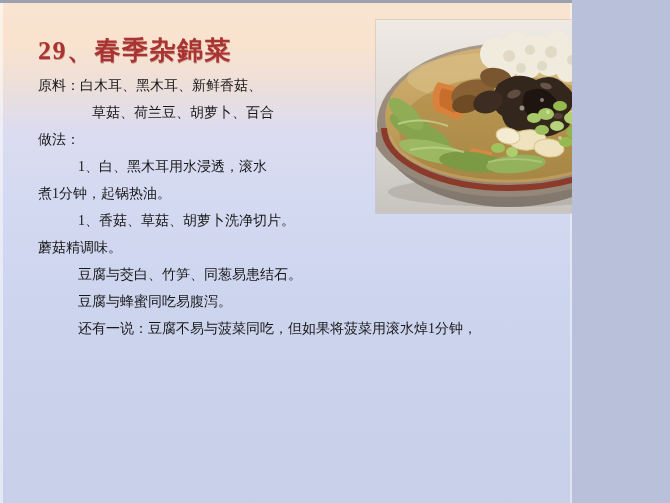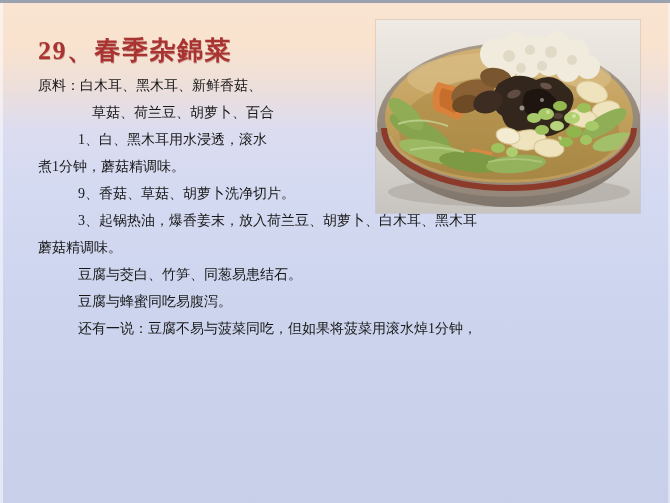--- a/index.html
+++ b/index.html
@@ -1,17 +1,17 @@
 <!DOCTYPE html>
 <html><head>
 <meta charset="utf-8">
 <style>
   html,body{margin:0;padding:0;background:#b9c0da;}
   .slide{
-    position:relative;width:670px;height:503px;overflow:hidden;
+    position:relative;width:572px;height:503px;overflow:hidden;
     font-family:"Liberation Serif","DejaVu Serif",serif;
     background:linear-gradient(180deg,
       #f9e4d1 0%, #f9e3cf 9%, #eddfda 17%, #dcdcf0 26%,
       #d4daf1 38%, #cdd4ee 60%, #c8cfe9 100%);
   }
   .top-bar{position:absolute;top:0;left:0;right:0;height:3px;background:#9aa2b0;}
   .edge{position:absolute;top:3px;bottom:0;background:rgba(255,255,255,.5);}
   .edge-left{left:0;width:3px;}
   .edge-right{right:0;width:2px;background:rgba(255,255,255,.4);}
   .title{
@@ -160,22 +160,22 @@
         <path d="M2 112 A 131 66 0 0 0 262 112" stroke="#95887a" stroke-width="14" fill="none"></path>
         <path d="M8 108 A 125 60 0 0 0 258 108" stroke="#8c3a2a" stroke-width="6" fill="none"></path>
         <path d="M14 116 A 119 52 0 0 0 250 116" stroke="#caa86a" stroke-width="3" fill="none" opacity="0.6"></path>
       </g>
     </svg>
   </div>
 
   <div class="body-text">
     <div class="line">原料：白木耳、黑木耳、新鲜香菇、</div>
     <div class="line ind-hang">草菇、荷兰豆、胡萝卜、百合</div>
+    <div class="line">做法：</div>
     <div class="line ind-para">1、白、黑木耳用水浸透，滚水</div>
-    <div class="line">煮1分钟，蘑菇精调味。</div>
-    <div class="line ind-para">9、香菇、草菇、胡萝卜洗净切片。</div>
-    <div class="line ind-para">3、起锅热油，爆香姜末，放入荷兰豆、胡萝卜、白木耳、黑木耳</div>
+    <div class="line">煮1分钟，起锅热油。</div>
+    <div class="line ind-para">1、香菇、草菇、胡萝卜洗净切片。</div>
     <div class="line">蘑菇精调味。</div>
     <div class="line ind-para">豆腐与茭白、竹笋、同葱易患结石。</div>
     <div class="line ind-para">豆腐与蜂蜜同吃易腹泻。</div>
     <div class="line ind-para">还有一说：豆腐不易与菠菜同吃，但如果将菠菜用滚水焯1分钟，</div>
   </div>
 </div>
 
 </body></html>

